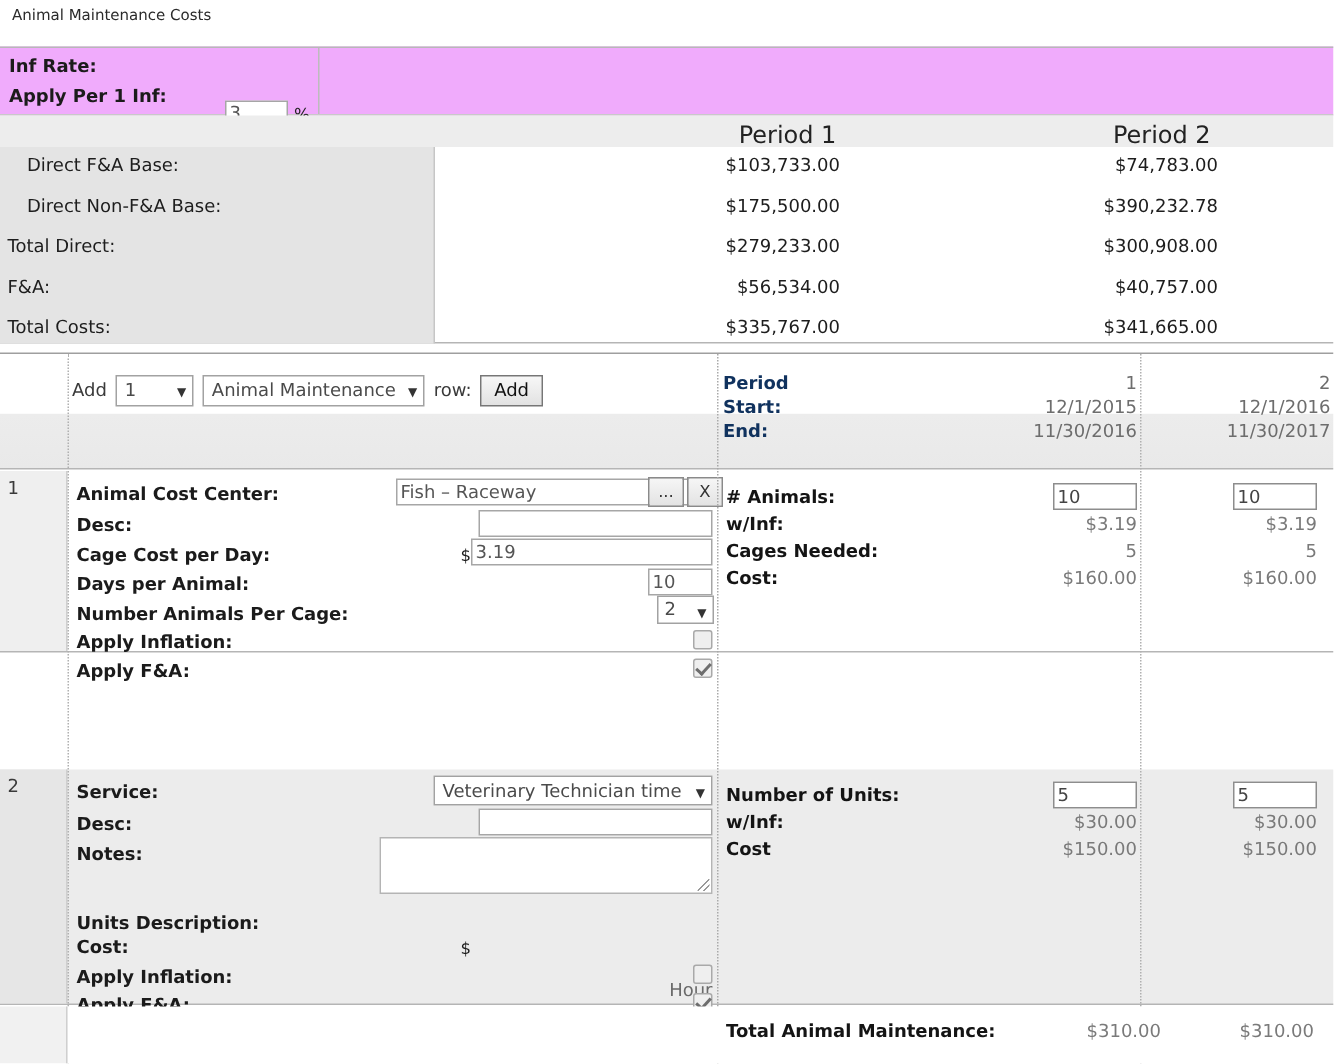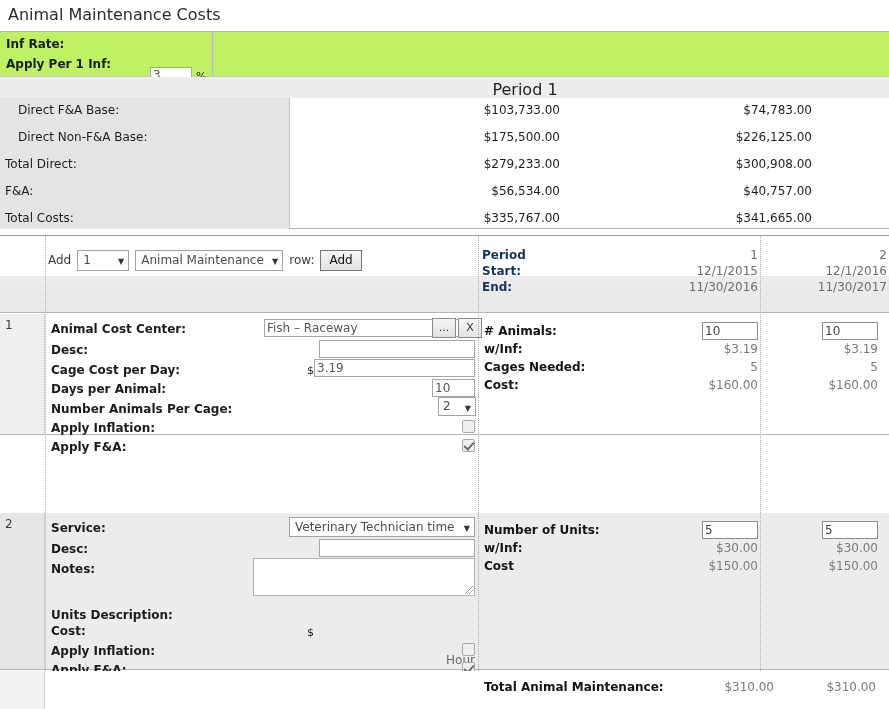--- a/index.html
+++ b/index.html
@@ -12,31 +12,31 @@
     font-size: 12px;
     color: #1a1a1a;
     overflow: hidden;
   }
 
   #app { position: relative; width: 889px; height: 709px; }
 
   
   .page-title {
     position: absolute; left: 8px; top: 5px;
-    font-size: 16px; color: #2b2b2b;
+    font-size: 10px; color: #2b2b2b;
     font-family: "DejaVu Sans", "Liberation Sans", sans-serif;
   }
 
   
   .inf-panel {
     position: absolute; left: 0; top: 31px;
     width: 889px; height: 46px;
     border-top: 1px solid #b8b8b8;
     border-bottom: 1px solid #c9c9c9;
-    background: #bef264;
+    background: #f0abfc;
   }
   .inf-box {
     position: absolute; left: 0; top: 0;
     width: 213px; height: 44px;
     border-right: 1px solid #bcbcbc;
   }
   .inf-row { position: absolute; left: 6px; height: 21px; line-height: 21px; }
   .inf-row.r1 { top: 2px; }
   .inf-row.r2 { top: 22px; }
   .inf-label { font-weight: bold; font-size: 12px; color: #1b1b1b; }
@@ -322,32 +322,33 @@
       </div>
     </div>
     <div class="inf-rate-input">3</div>
     <div class="pct-sign">%</div>
     <span class="cb inf-cb"></span>
   </div>
 
   <div class="summary">
     <div class="summary-head">
       <div class="hcell h1">Period 1</div>
+      <div class="hcell h2">Period 2</div>
     </div>
     <div class="summary-leftbg"></div>
 
     <div class="srow" style="top:21px">
       <div class="slabel indent">Direct F&amp;A Base:</div>
       <div class="sv1">$103,733.00</div>
       <div class="sv2">$74,783.00</div>
     </div>
     <div class="srow" style="top:48px">
       <div class="slabel indent">Direct Non-F&amp;A Base:</div>
       <div class="sv1">$175,500.00</div>
-      <div class="sv2">$226,125.00</div>
+      <div class="sv2">$390,232.78</div>
     </div>
     <div class="srow" style="top:75px">
       <div class="slabel flush">Total Direct:</div>
       <div class="sv1">$279,233.00</div>
       <div class="sv2">$300,908.00</div>
     </div>
     <div class="srow" style="top:102px">
       <div class="slabel flush">F&amp;A:</div>
       <div class="sv1">$56,534.00</div>
       <div class="sv2">$40,757.00</div>

